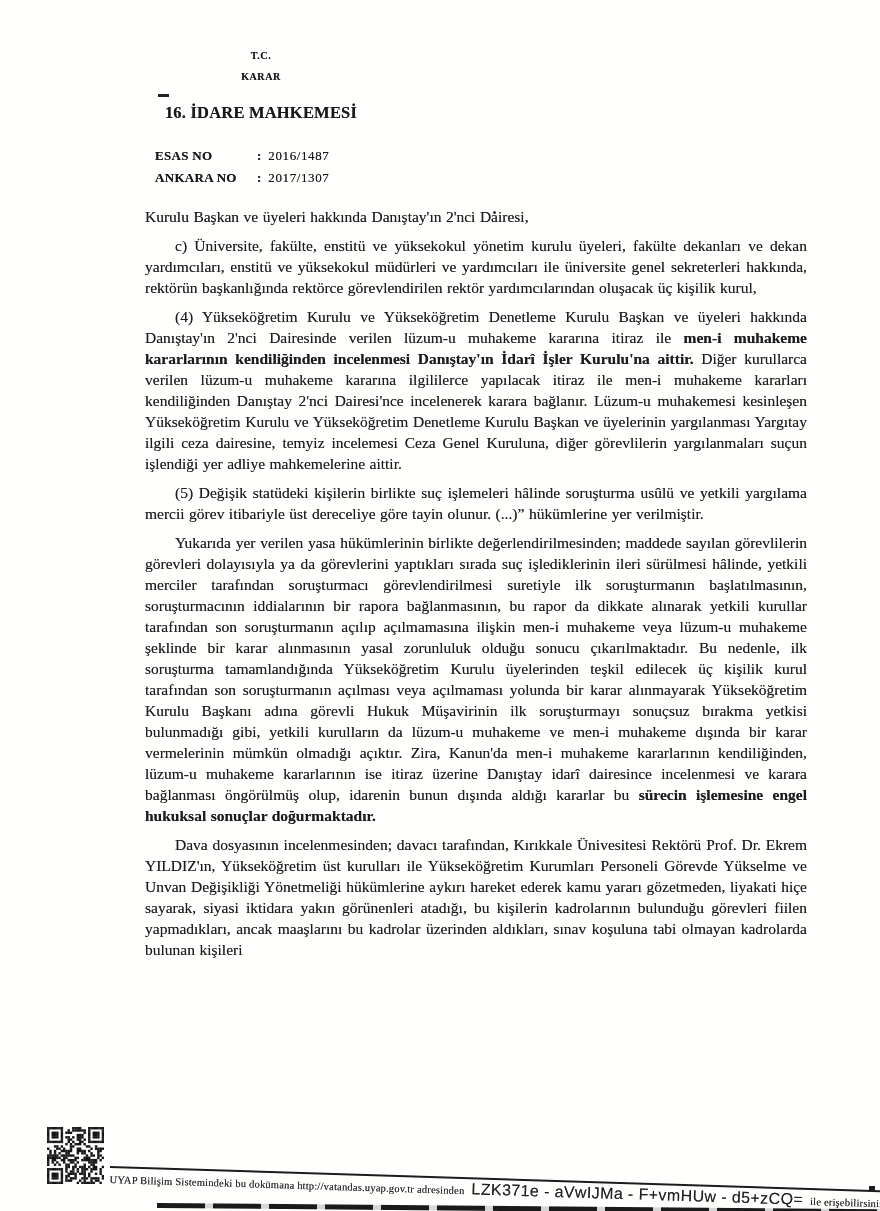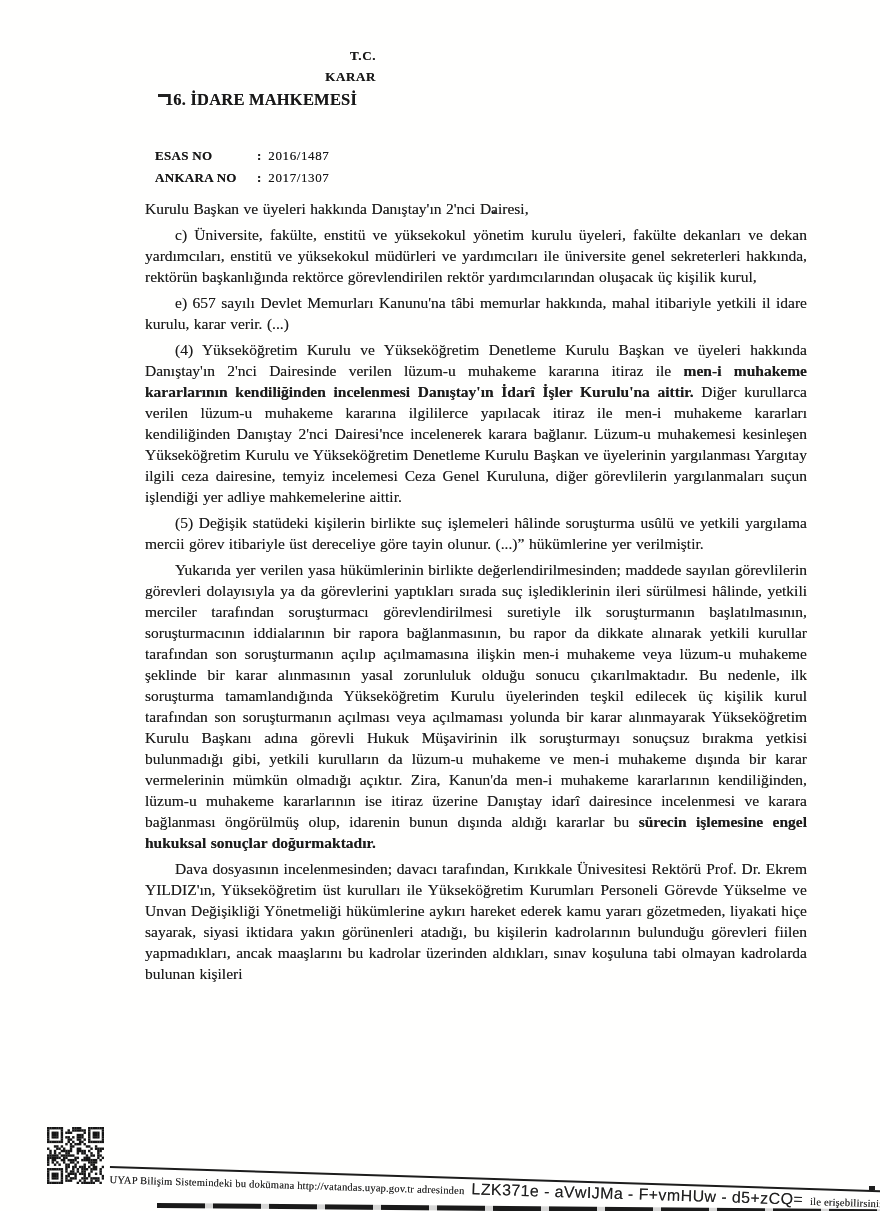--- a/index.html
+++ b/index.html
@@ -10,41 +10,41 @@
     overflow:hidden;
     font-family:"Liberation Serif","DejaVu Serif",serif;
     color:#1c1c1c;
   }
   
   .court-header{
     position:absolute;left:146px;top:45px;width:230px;
     text-align:center;font-weight:bold;color:#191919;
     text-shadow:0 0 .5px rgba(20,20,20,.65);
   }
-  .hdr-small{font-size:13px;line-height:21px;letter-spacing:.6px;text-align:right;}
-  .court-name{font-size:16.5px;line-height:25px;letter-spacing:.2px;white-space:nowrap;}
+  .hdr-small{font-size:10px;line-height:21px;letter-spacing:.6px;}
+  .court-name{font-size:16.5px;line-height:25px;letter-spacing:.2px;white-space:nowrap;margin-top:13px;}
   .scan-bar{position:absolute;left:12px;top:49px;width:11px;height:3px;background:#222;}
   
   .case-info{
     position:absolute;left:155px;top:145px;
     font-size:13px;color:#161616;
     text-shadow:0 0 .5px rgba(20,20,20,.6);
   }
   .case-row{display:flex;line-height:22px;}
   .case-label{font-weight:bold;width:102px;letter-spacing:.3px;}
   .case-sep{font-weight:bold;}
   .case-value{margin-left:7px;letter-spacing:.6px;}
   
   .body-text{
     position:absolute;left:145px;top:198px;width:662px;
     font-size:15.5px;line-height:21px;text-align:justify;
     color:#1c1c1c;text-shadow:0 0 .5px rgba(25,25,25,.6);
     word-spacing:.04em;
   }
-  .para{margin:0 0 5px 0;}
+  .para{margin:8px 0 5px 0;}
   .para.indent{text-indent:30px;}
   .run.bold{font-weight:bold;}
   
   .qr{position:absolute;left:47px;top:1127px;}
   .footer-unit{
     position:absolute;left:110px;top:1166px;width:778px;
     transform:rotate(1.8deg);transform-origin:0 0;
     color:#1f1f1f;
   }
   .footer-rule{border-top:2.5px solid #1c1c1c;width:100%;height:0;}
@@ -84,21 +84,20 @@
     <div class="case-row">
       <span class="case-label">ANKARA NO</span>
       <span class="case-sep">:</span>
       <span class="case-value">2017/1307</span>
     </div>
   </section>
 
   <main class="body-text">
       <p class="para"><span class="run">Kurulu Başkan ve üyeleri hakkında Danıştay'ın 2'nci Dairesi,</span></p>
       <p class="para indent"><span class="run">c) Üniversite, fakülte, enstitü ve yüksekokul yönetim kurulu üyeleri, fakülte dekanları ve dekan yardımcıları, enstitü ve yüksekokul müdürleri ve yardımcıları ile üniversite genel sekreterleri hakkında, rektörün başkanlığında rektörce görevlendirilen rektör yardımcılarından oluşacak üç kişilik kurul,</span></p>
-      <p class="para indent"><span class="run">e) 657 sayılı Devlet Memurları Kanunu'na tâbi memurlar hakkında, mahal itibariyle yetkili il idare kurulu, karar verir. (...)</span></p>
       <p class="para indent"><span class="run">(4) Yükseköğretim Kurulu ve Yükseköğretim Denetleme Kurulu Başkan ve üyeleri hakkında Danıştay'ın 2'nci Dairesinde verilen lüzum-u muhakeme kararına itiraz ile </span><span class="run bold">men-i muhakeme kararlarının kendiliğinden incelenmesi Danıştay'ın İdarî İşler Kurulu'na aittir.</span><span class="run"> Diğer kurullarca verilen lüzum-u muhakeme kararına ilgililerce yapılacak itiraz ile men-i muhakeme kararları kendiliğinden Danıştay 2'nci Dairesi'nce incelenerek karara bağlanır. Lüzum-u muhakemesi kesinleşen Yükseköğretim Kurulu ve Yükseköğretim Denetleme Kurulu Başkan ve üyelerinin yargılanması Yargıtay ilgili ceza dairesine, temyiz incelemesi Ceza Genel Kuruluna, diğer görevlilerin yargılanmaları suçun işlendiği yer adliye mahkemelerine aittir.</span></p>
       <p class="para indent"><span class="run">(5) Değişik statüdeki kişilerin birlikte suç işlemeleri hâlinde soruşturma usûlü ve yetkili yargılama mercii görev itibariyle üst dereceliye göre tayin olunur. (...)” hükümlerine yer verilmiştir.</span></p>
       <p class="para indent"><span class="run">Yukarıda yer verilen yasa hükümlerinin birlikte değerlendirilmesinden; maddede sayılan görevlilerin görevleri dolayısıyla ya da görevlerini yaptıkları sırada suç işlediklerinin ileri sürülmesi hâlinde, yetkili merciler tarafından soruşturmacı görevlendirilmesi suretiyle ilk soruşturmanın başlatılmasının, soruşturmacının iddialarının bir rapora bağlanmasının, bu rapor da dikkate alınarak yetkili kurullar tarafından son soruşturmanın açılıp açılmamasına ilişkin men-i muhakeme veya lüzum-u muhakeme şeklinde bir karar alınmasının yasal zorunluluk olduğu sonucu çıkarılmaktadır. Bu nedenle, ilk soruşturma tamamlandığında Yükseköğretim Kurulu üyelerinden teşkil edilecek üç kişilik kurul tarafından son soruşturmanın açılması veya açılmaması yolunda bir karar alınmayarak Yükseköğretim Kurulu Başkanı adına görevli Hukuk Müşavirinin ilk soruşturmayı sonuçsuz bırakma yetkisi bulunmadığı gibi, yetkili kurulların da lüzum-u muhakeme ve men-i muhakeme dışında bir karar vermelerinin mümkün olmadığı açıktır. Zira, Kanun'da men-i muhakeme kararlarının kendiliğinden, lüzum-u muhakeme kararlarının ise itiraz üzerine Danıştay idarî dairesince incelenmesi ve karara bağlanması öngörülmüş olup, idarenin bunun dışında aldığı kararlar bu </span><span class="run bold">sürecin işlemesine engel hukuksal sonuçlar doğurmaktadır.</span></p>
       <p class="para indent"><span class="run">Dava dosyasının incelenmesinden; davacı tarafından, Kırıkkale Ünivesitesi Rektörü Prof. Dr. Ekrem YILDIZ'ın, Yükseköğretim üst kurulları ile Yükseköğretim Kurumları Personeli Görevde Yükselme ve Unvan Değişikliği Yönetmeliği hükümlerine aykırı hareket ederek kamu yararı gözetmeden, liyakati hiçe sayarak, siyasi iktidara yakın görünenleri atadığı, bu kişilerin kadrolarının bulunduğu görevleri fiilen yapmadıkları, ancak maaşlarını bu kadrolar üzerinden aldıkları, sınav koşuluna tabi olmayan kadrolarda bulunan kişileri</span></p>
     </main>
 
   <span class="artifact-dot1"></span>
 
   <footer>
     <svg class="qr" width="57" height="57" viewBox="0 0 57 57" xmlns="http://www.w3.org/2000/svg">

